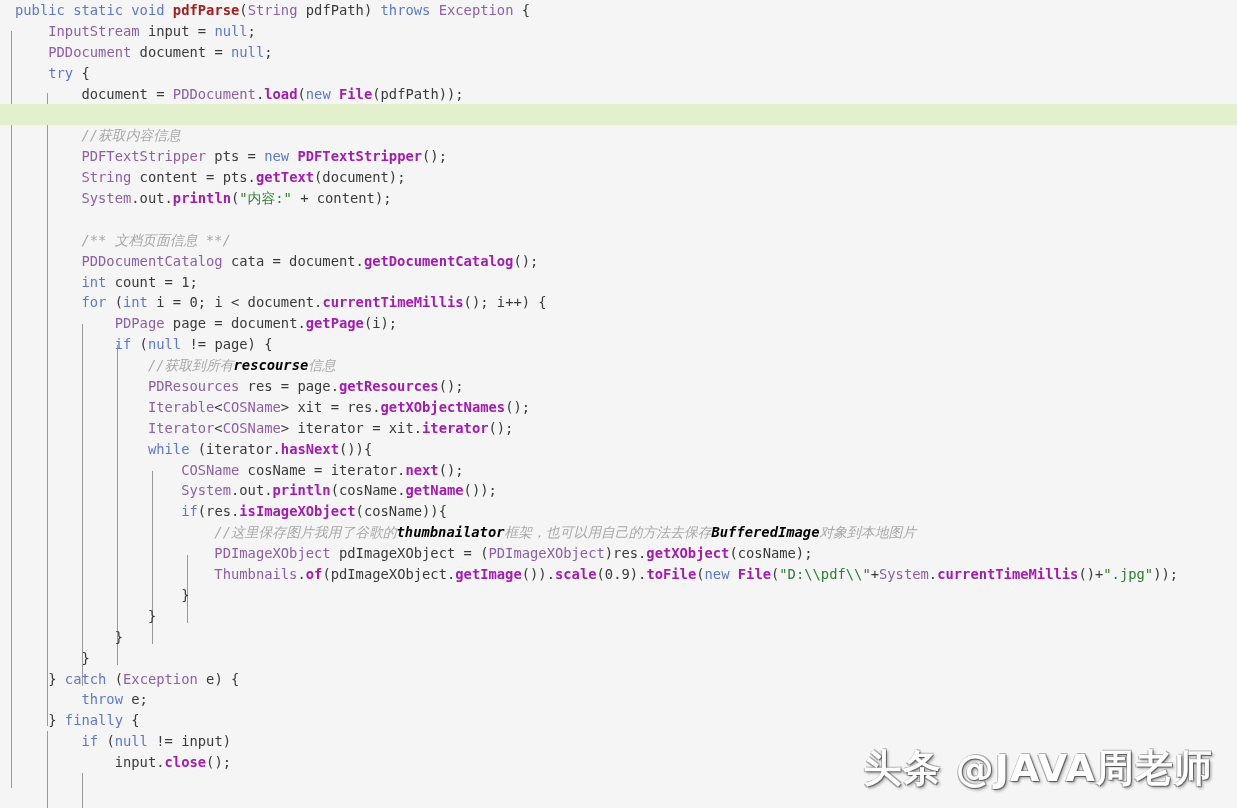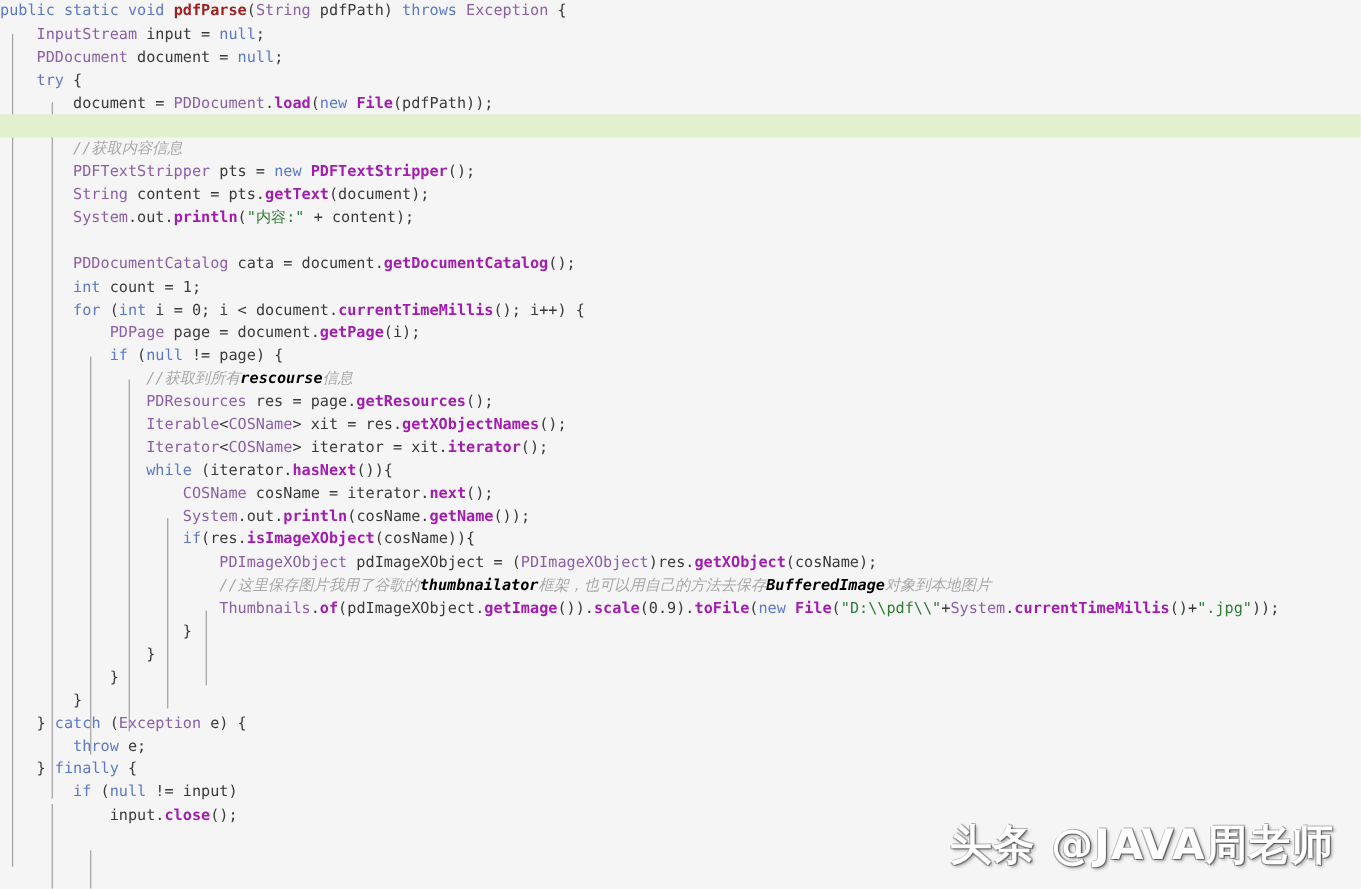--- a/index.html
+++ b/index.html
@@ -51,21 +51,21 @@
     white-space: pre;
     letter-spacing: 0px;
     color: #333333;
   }
   .line.hl {
     background: #e2f0ce;
   }
   .line-inner {
     position: relative;
     display: block;
-    padding-left: 0px;
+    padding-left: 15px;
   }
 
   
   .kw   { color: #5c78c8; }            
   .type { color: #8c5fa8; }            
   .plain{ color: #3a3a3a; }            
   .mth  { color: #a21caf; font-weight: bold; }  
   .decl { color: #a02020; font-weight: bold; }  
   .str  { color: #2e7d32; }            
   .num  { color: #3a3a3a; }            
@@ -123,20 +123,21 @@
     <div class="line"><span class="line-inner"><span class="plain">        </span><span class="cmt">//获取内容信息</span></span></div>
 
     <div class="line"><span class="line-inner"><span class="plain">        </span><span class="type">PDFTextStripper</span><span class="plain"> pts = </span><span class="kw">new</span><span class="plain"> </span><span class="mth">PDFTextStripper</span><span class="plain">();</span></span></div>
 
     <div class="line"><span class="line-inner"><span class="plain">        </span><span class="type">String</span><span class="plain"> content = pts.</span><span class="mth">getText</span><span class="plain">(document);</span></span></div>
 
     <div class="line"><span class="line-inner"><span class="plain">        </span><span class="type">System</span><span class="plain">.out.</span><span class="mth">println</span><span class="plain">(</span><span class="str">"内容:"</span><span class="plain"> + content);</span></span></div>
 
     <div class="line"><span class="line-inner"><span class="plain"> </span></span></div>
 
+    <div class="line"><span class="line-inner"><span class="plain">        </span><span class="cmt">/** 文档页面信息 **/</span></span></div>
 
     <div class="line"><span class="line-inner"><span class="plain">        </span><span class="type">PDDocumentCatalog</span><span class="plain"> cata = document.</span><span class="mth">getDocumentCatalog</span><span class="plain">();</span></span></div>
 
     <div class="line"><span class="line-inner"><span class="plain">        </span><span class="kw">int</span><span class="plain"> count = </span><span class="num">1</span><span class="plain">;</span></span></div>
 
     <div class="line"><span class="line-inner"><span class="plain">        </span><span class="kw">for</span><span class="plain"> (</span><span class="kw">int</span><span class="plain"> i = </span><span class="num">0</span><span class="plain">; i &lt; document.</span><span class="mth">currentTimeMillis</span><span class="plain">(); i++) {</span></span></div>
 
     <div class="line"><span class="line-inner"><span class="plain">            </span><span class="type">PDPage</span><span class="plain"> page = document.</span><span class="mth">getPage</span><span class="plain">(i);</span></span></div>
 
     <div class="line"><span class="line-inner"><span class="plain">            </span><span class="kw">if</span><span class="plain"> (</span><span class="kw">null</span><span class="plain"> != page) {</span></span></div>
@@ -151,23 +152,23 @@
 
     <div class="line"><span class="line-inner"><span class="plain">                </span><span class="kw">while</span><span class="plain"> (iterator.</span><span class="mth">hasNext</span><span class="plain">()){</span></span></div>
 
     <div class="line"><span class="line-inner"><span class="plain">                    </span><span class="type">COSName</span><span class="plain"> cosName = iterator.</span><span class="mth">next</span><span class="plain">();</span></span></div>
 
     <div class="line"><span class="line-inner"><span class="plain">                    </span><span class="type">System</span><span class="plain">.out.</span><span class="mth">println</span><span class="plain">(cosName.</span><span class="mth">getName</span><span class="plain">());</span></span></div>
 
 
     <div class="line"><span class="line-inner"><span class="plain">                    </span><span class="kw">if</span><span class="plain">(res.</span><span class="mth">isImageXObject</span><span class="plain">(cosName)){</span></span></div>
 
+    <div class="line"><span class="line-inner"><span class="plain">                        </span><span class="cmt">//这里保存图片我用了谷歌的</span><span class="cmt-b">thumbnailator</span><span class="cmt">框架，也可以用自己的方法去保存</span><span class="cmt-b">BufferedImage</span><span class="cmt">对象到本地图片</span></span></div>
+
     <div class="line"><span class="line-inner"><span class="plain">                        </span><span class="type">PDImageXObject</span><span class="plain"> pdImageXObject = (</span><span class="type">PDImageXObject</span><span class="plain">)res.</span><span class="mth">getXObject</span><span class="plain">(cosName);</span></span></div>
-
-    <div class="line"><span class="line-inner"><span class="plain">                        </span><span class="cmt">//这里保存图片我用了谷歌的</span><span class="cmt-b">thumbnailator</span><span class="cmt">框架，也可以用自己的方法去保存</span><span class="cmt-b">BufferedImage</span><span class="cmt">对象到本地图片</span></span></div>
 
     <div class="line"><span class="line-inner"><span class="plain">                        </span><span class="type">Thumbnails</span><span class="plain">.</span><span class="mth">of</span><span class="plain">(pdImageXObject.</span><span class="mth">getImage</span><span class="plain">()).</span><span class="mth">scale</span><span class="plain">(</span><span class="num">0.9</span><span class="plain">).</span><span class="mth">toFile</span><span class="plain">(</span><span class="kw">new</span><span class="plain"> </span><span class="mth">File</span><span class="plain">(</span><span class="str">"D:\\pdf\\"</span><span class="plain">+</span><span class="type">System</span><span class="plain">.</span><span class="mth">currentTimeMillis</span><span class="plain">()+</span><span class="str">".jpg"</span><span class="plain">));</span></span></div>
 
     <div class="line"><span class="line-inner"><span class="plain">                    }</span></span></div>
 
     <div class="line"><span class="line-inner"><span class="plain">                }</span></span></div>
 
     <div class="line"><span class="line-inner"><span class="plain">            }</span></span></div>
 
     <div class="line"><span class="line-inner"><span class="plain">        }</span></span></div>

